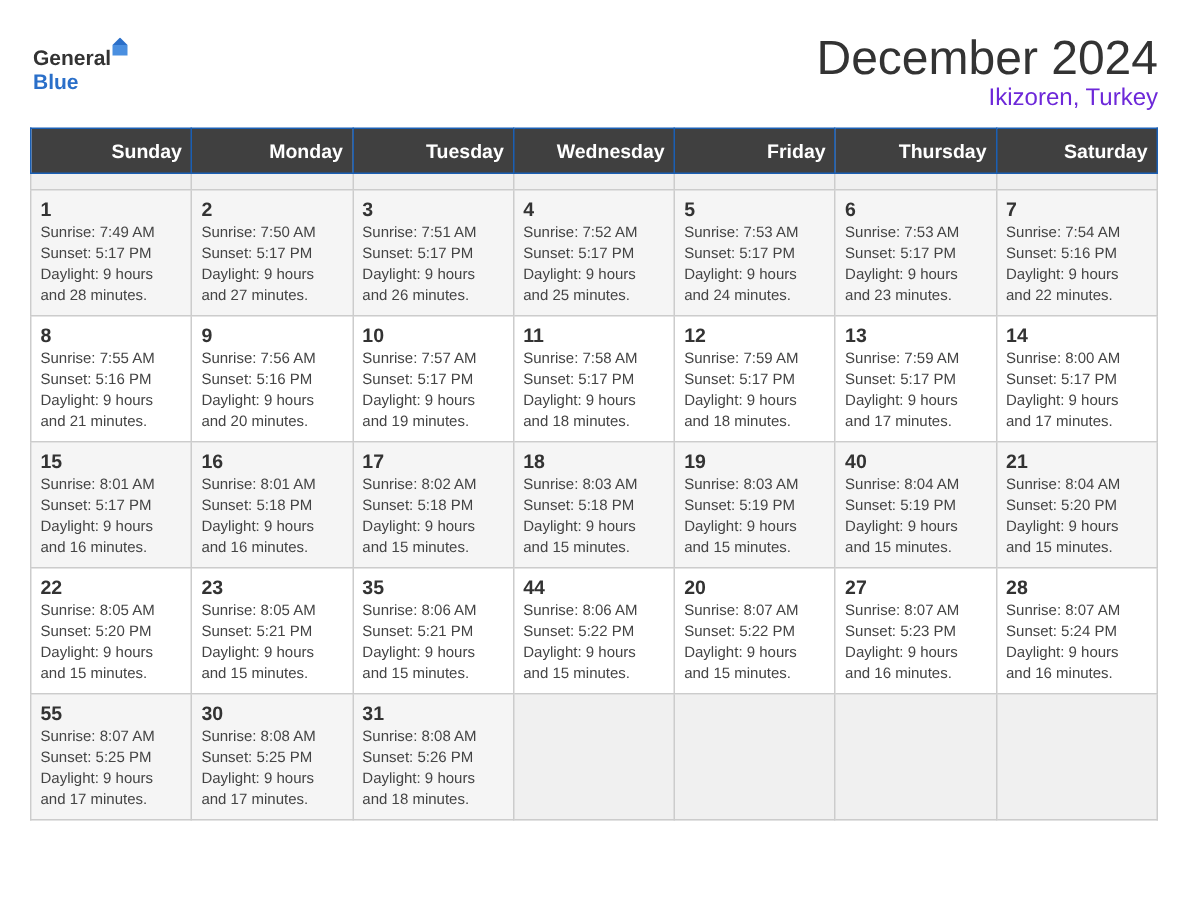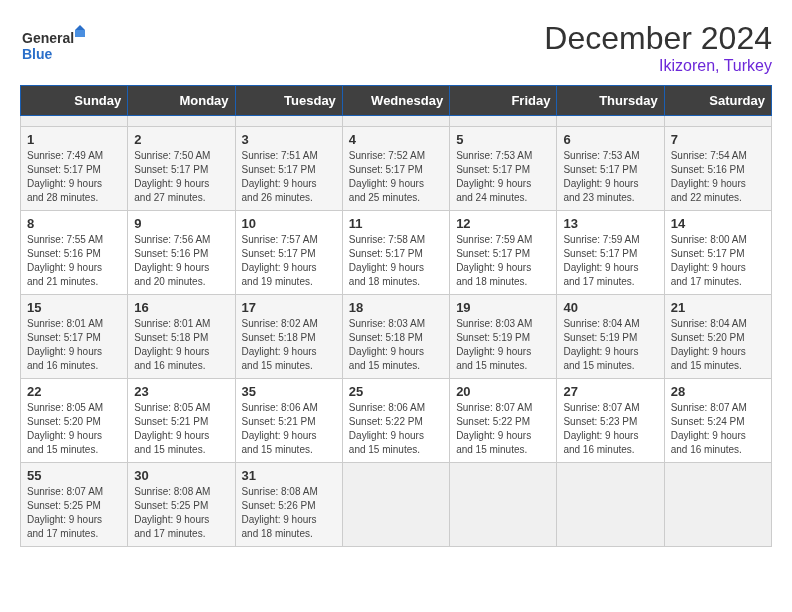--- a/index.html
+++ b/index.html
@@ -213,21 +213,21 @@
         </td>
         <td>
           <span class="day-num">23</span>
           <div class="day-info">Sunrise: 8:05 AM<br>Sunset: 5:21 PM<br>Daylight: 9 hours and 15 minutes.</div>
         </td>
         <td>
           <span class="day-num">35</span>
           <div class="day-info">Sunrise: 8:06 AM<br>Sunset: 5:21 PM<br>Daylight: 9 hours and 15 minutes.</div>
         </td>
         <td>
-          <span class="day-num">25</span>
+          <span class="day-num">44</span>
           <div class="day-info">Sunrise: 8:06 AM<br>Sunset: 5:22 PM<br>Daylight: 9 hours and 15 minutes.</div>
         </td>
         <td>
           <span class="day-num">20</span>
           <div class="day-info">Sunrise: 8:07 AM<br>Sunset: 5:22 PM<br>Daylight: 9 hours and 15 minutes.</div>
         </td>
         <td>
           <span class="day-num">27</span>
           <div class="day-info">Sunrise: 8:07 AM<br>Sunset: 5:23 PM<br>Daylight: 9 hours and 16 minutes.</div>
         </td>

